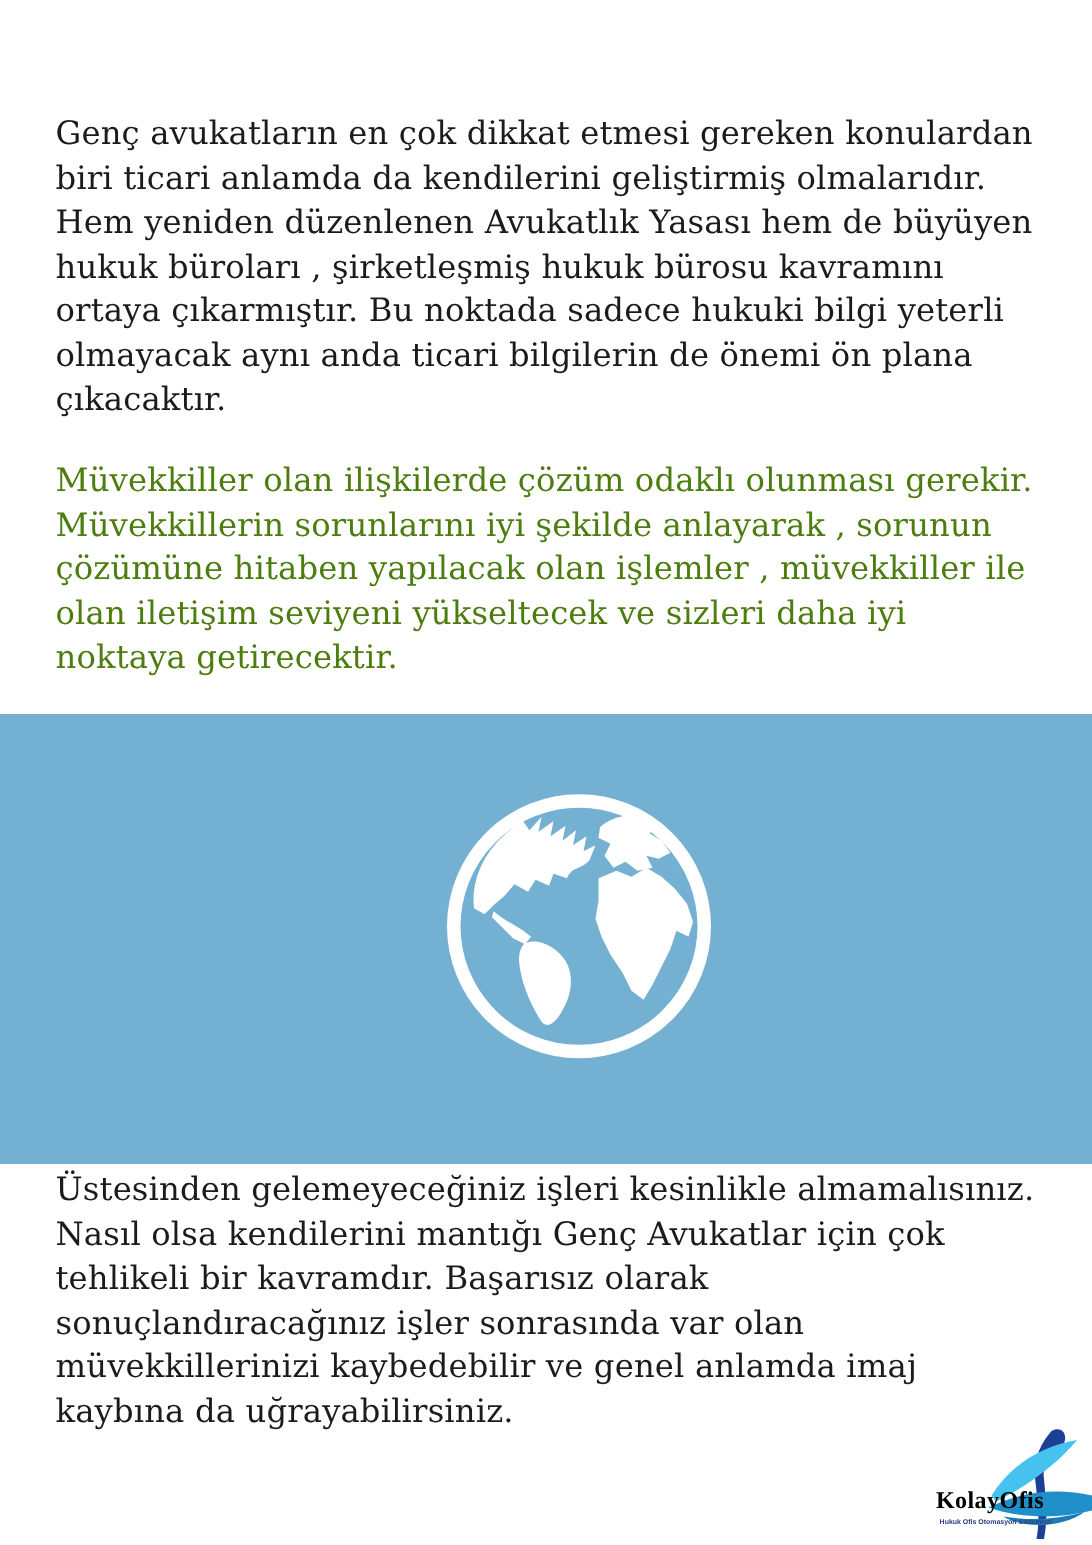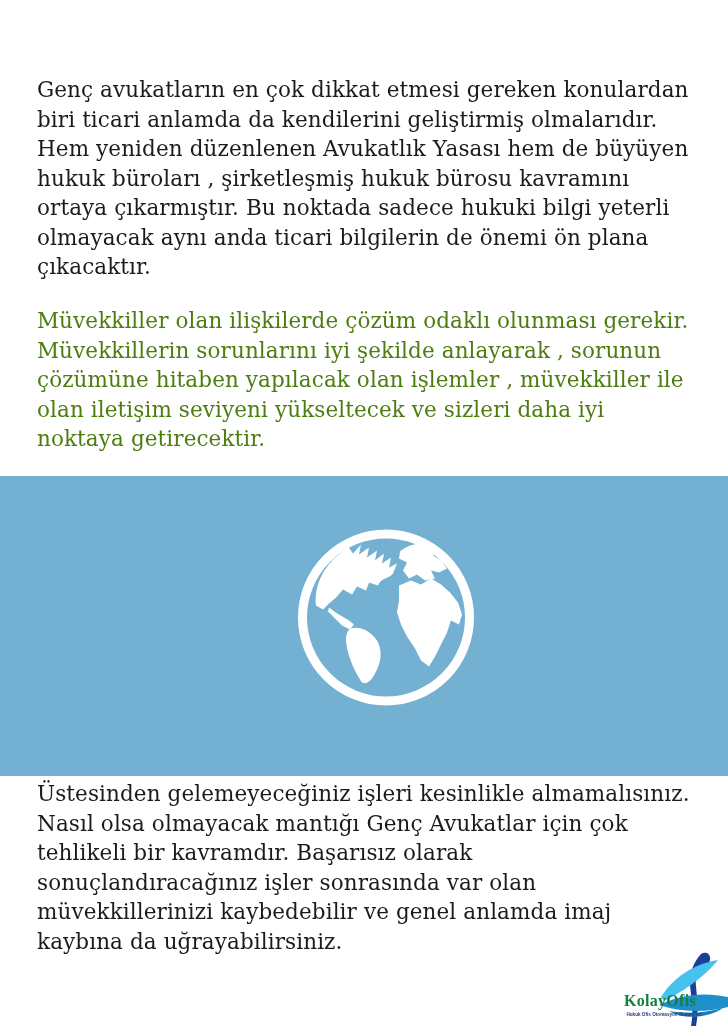--- a/index.html
+++ b/index.html
@@ -112,34 +112,34 @@
     <path fill="currentColor" d="M33,80 C40,86 47,89 53,93 L58,97 54,102 46,98 38,90 32,84 Z"></path>
 
     <path fill="currentColor" d="M55,101 C64,98 75,104 81,113 C87,123 85,136 79,146 C75,154 68,160 64,152 C57,141 51,126 50,113 C50,106 52,102 55,101 Z"></path>
 
     <path fill="currentColor" d="M104,24 C112,17 124,14 134,18 L143,23 137,28 145,33 151,41 143,45 135,43 139,51 129,53 121,47 113,51 107,43 111,35 103,31 Z"></path>
 
     <path fill="currentColor" d="M103,58 L115,53 125,57 135,51 145,57 154,65 162,75 166,87 163,97 155,93 151,105 145,117 139,129 133,139 125,133 119,121 111,109 105,97 101,85 103,73 Z"></path>
   </svg>
 
   <p class="body-text p3" style="color: rgb(27, 27, 27);">Üstesinden gelemeyeceğiniz işleri kesinlikle almamalısınız.
-Nasıl olsa olmayacak mantığı Genç Avukatlar için çok
+Nasıl olsa kendilerini mantığı Genç Avukatlar için çok
 tehlikeli bir kavramdır. Başarısız olarak
 sonuçlandıracağınız işler sonrasında var olan
 müvekkillerinizi kaybedebilir ve genel anlamda imaj
 kaybına da uğrayabilirsiniz.</p>
 
   <div class="logo">
     <svg class="swoosh" viewBox="0 0 73 77" xmlns="http://www.w3.org/2000/svg" aria-hidden="true">
 
       <path fill="#1d3f96" d="M46,4 C51,1 56,4 55,10 C54,15 50,18 46,22 C42,28 40,30 41,36 C42,48 44,60 41,76 L36,76 C39,60 36,47 35,35 C34,24 38,13 46,4 Z"></path>
 
       <path fill="#45c2ee" d="M6,47 C18,28 38,14 63,10 C52,24 30,41 9,51 Z"></path>
 
       <path fill="#1e8fc9" d="M4,55 C26,44 50,42 73,47 L73,57 C50,63 24,62 4,55 Z"></path>
 
       <path fill="#1b7db4" d="M14,61 C32,64 50,63 68,58 C54,68 28,70 14,61 Z"></path>
     </svg>
-    <div class="brand" style="color: #15803d; text-align: center;">KolayOfis</div>
+    <div class="brand" style="color: #000000; text-align: center;">KolayOfis</div>
     <div class="tagline" style="color: rgb(43, 58, 133);">Hukuk Ofis Otomasyon Sistemleri</div>
   </div>
 
 </div>
 
 </body></html>

